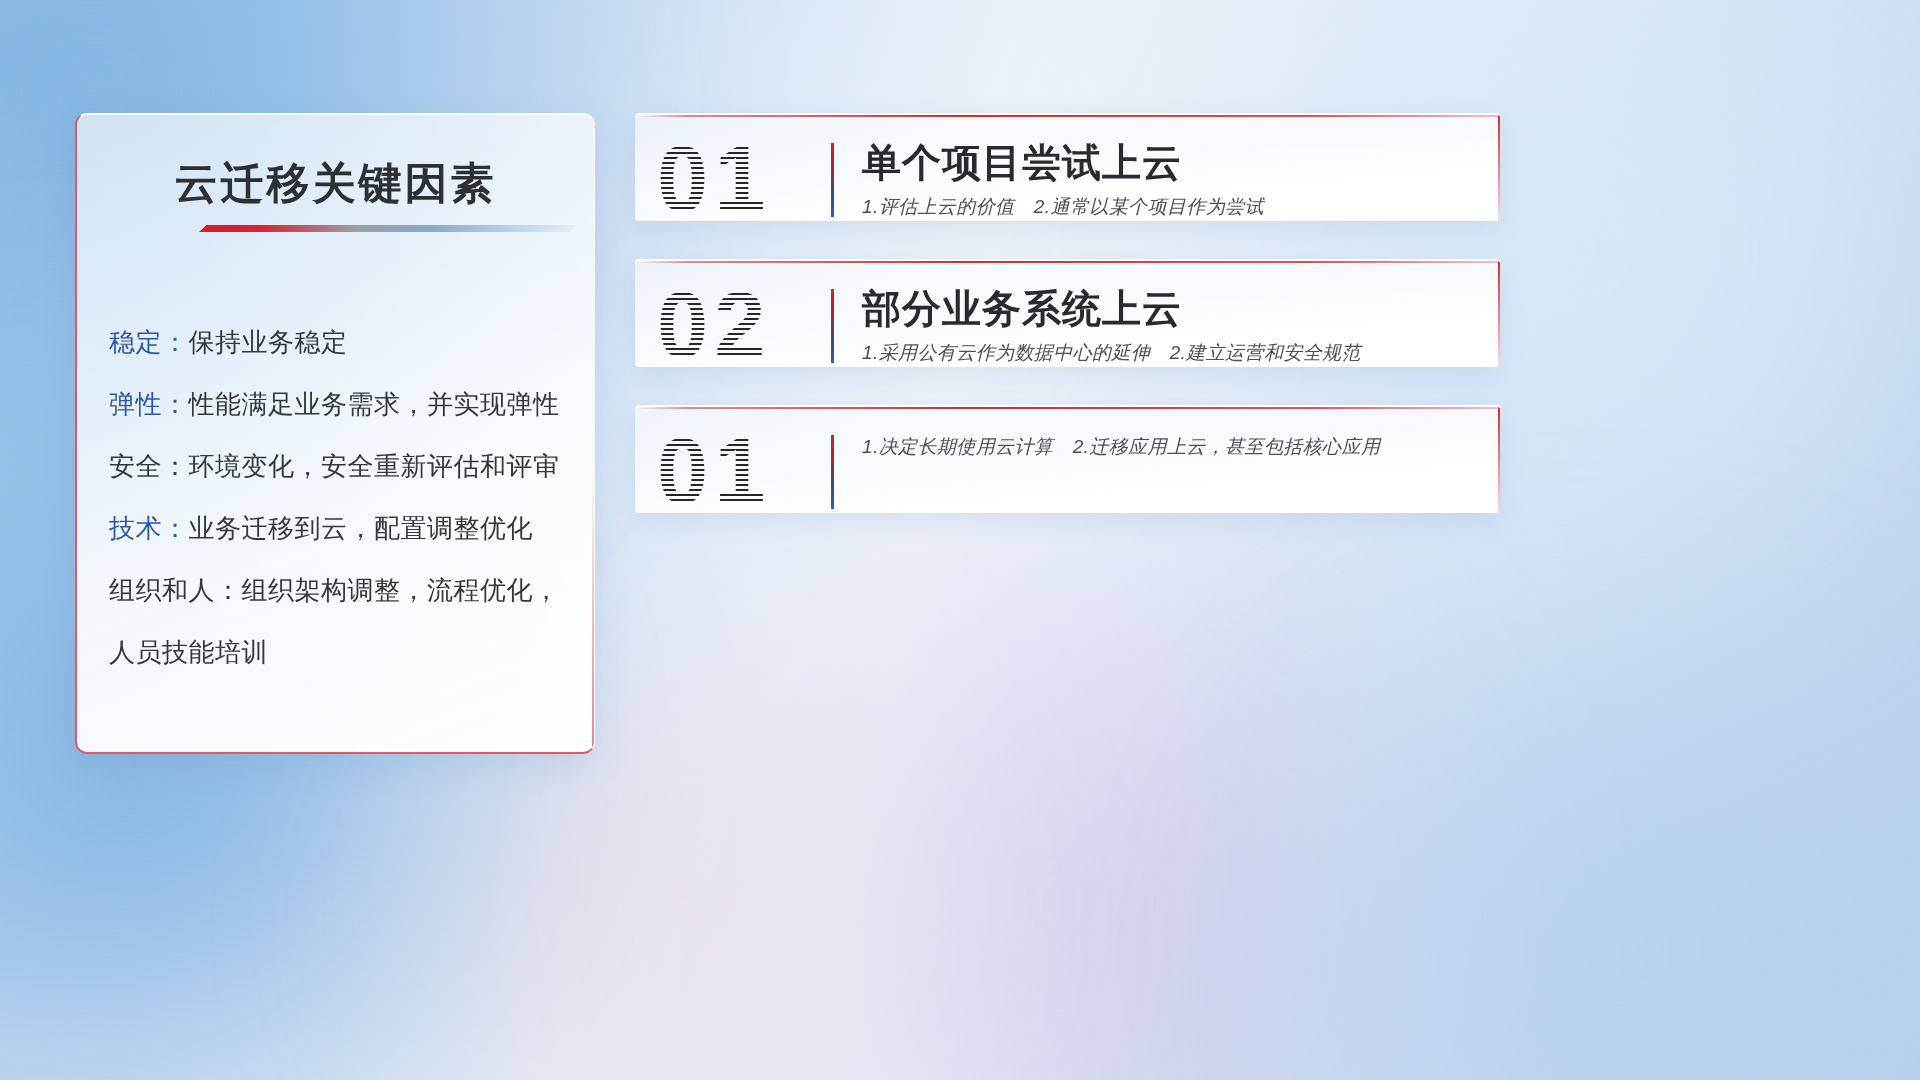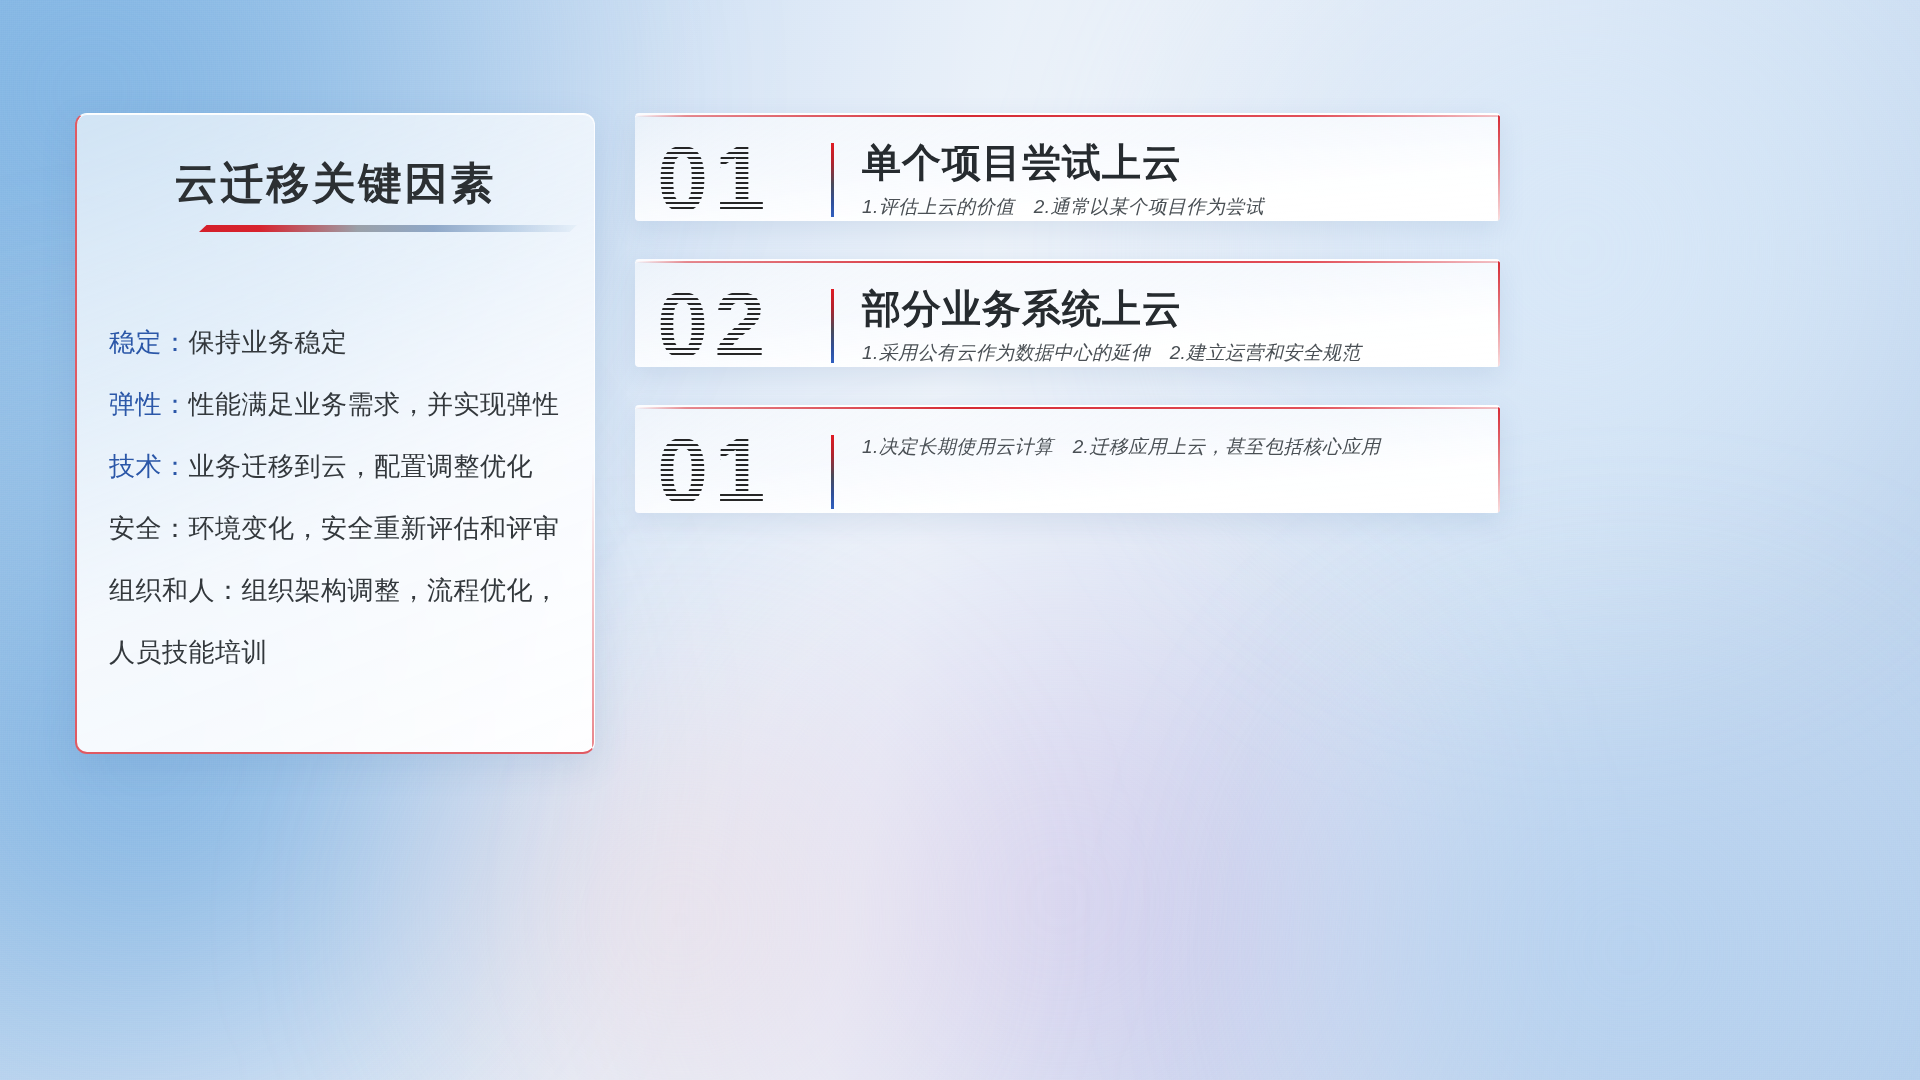--- a/index.html
+++ b/index.html
@@ -155,26 +155,26 @@
     <div id="factor-list">
         <div class="factor-row">
           <span class="factor-label accent">稳定：</span>
           <span class="factor-text">保持业务稳定</span>
         </div>
         <div class="factor-row">
           <span class="factor-label accent">弹性：</span>
           <span class="factor-text">性能满足业务需求，并实现弹性</span>
         </div>
         <div class="factor-row">
+          <span class="factor-label plain">安全：</span>
+          <span class="factor-text">环境变化，安全重新评估和评审</span>
+        </div>
+        <div class="factor-row">
           <span class="factor-label accent">技术：</span>
           <span class="factor-text">业务迁移到云，配置调整优化</span>
-        </div>
-        <div class="factor-row">
-          <span class="factor-label plain">安全：</span>
-          <span class="factor-text">环境变化，安全重新评估和评审</span>
         </div>
         <div class="factor-row">
           <span class="factor-label plain">组织和人：</span>
           <span class="factor-text">组织架构调整，流程优化，</span>
         </div>
         <div class="factor-row">
           <span class="factor-label plain"></span>
           <span class="factor-text">人员技能培训</span>
         </div>
       </div>

